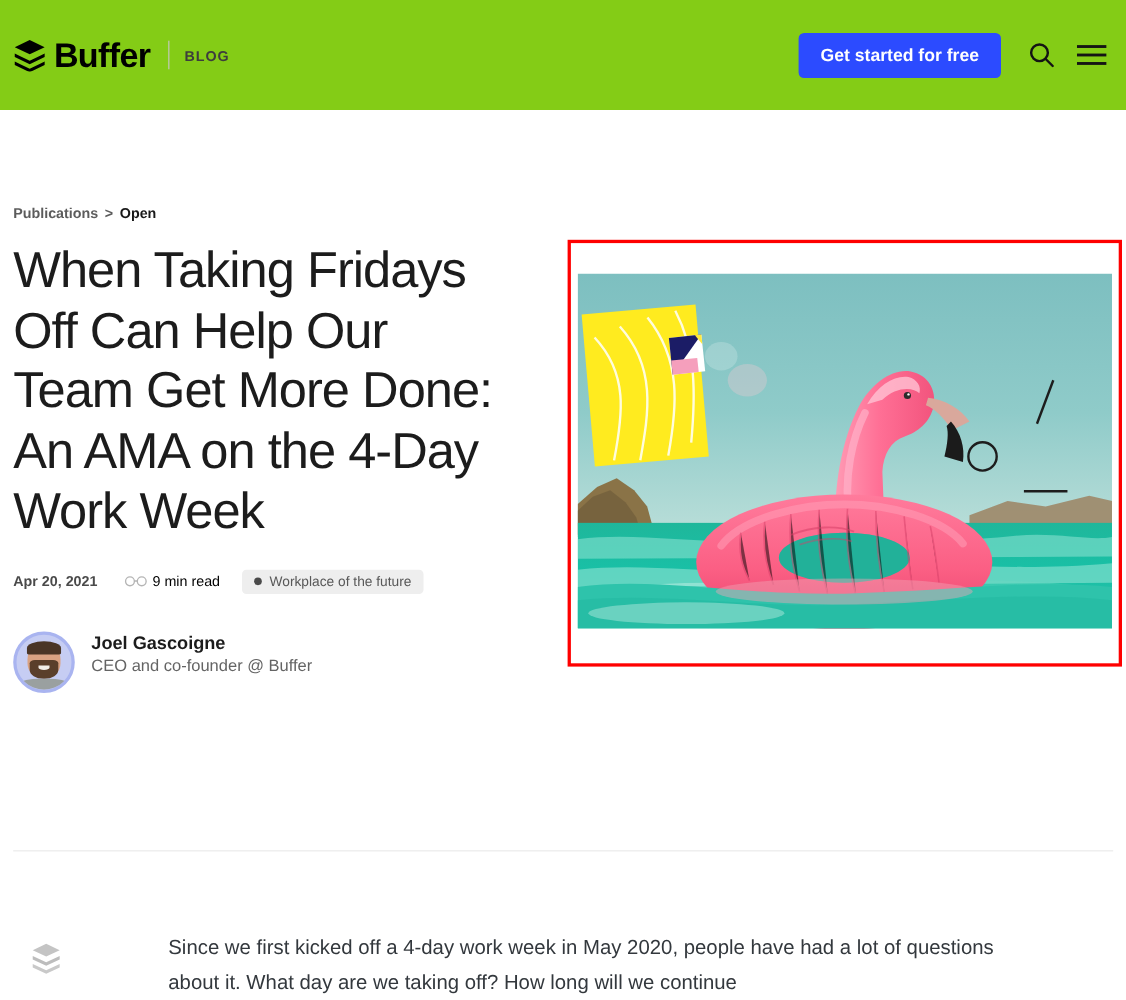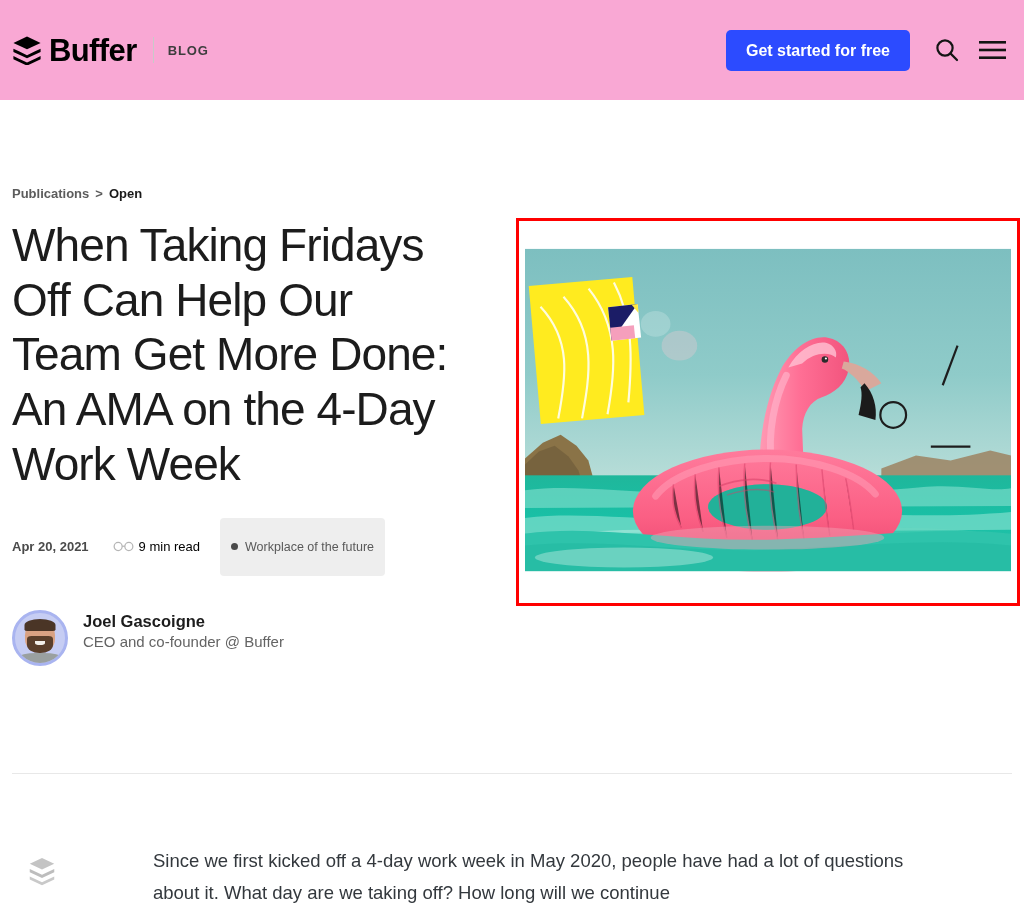--- a/index.html
+++ b/index.html
@@ -19,21 +19,21 @@
   }
 
   
   .site-header {
     position: absolute;
     top: 0; left: 0;
     width: 1024px;
     height: 100px;
     display: flex;
     align-items: center;
-    background: #f9a8d4;
+    background: #84cc16;
     padding: 0 12px;
   }
 
   .brand {
     display: flex;
     align-items: center;
     gap: 0;
   }
 
   .brand-mark {
@@ -166,21 +166,21 @@
   }
 
   .glasses-icon { width: 21px; height: 11px; display: block; }
 
   .tag-badge {
     display: inline-flex;
     align-items: center;
     gap: 7px;
     background: #eeeeee;
     border-radius: 4px;
-    padding: 22px 11px;
+    padding: 4px 11px;
     font-size: 12.5px;
     color: #595959;
     cursor: pointer;
   }
   .tag-dot {
     width: 7px; height: 7px; border-radius: 50%;
     background: #4a4a4a; flex: none;
   }
 
   .author-row {

